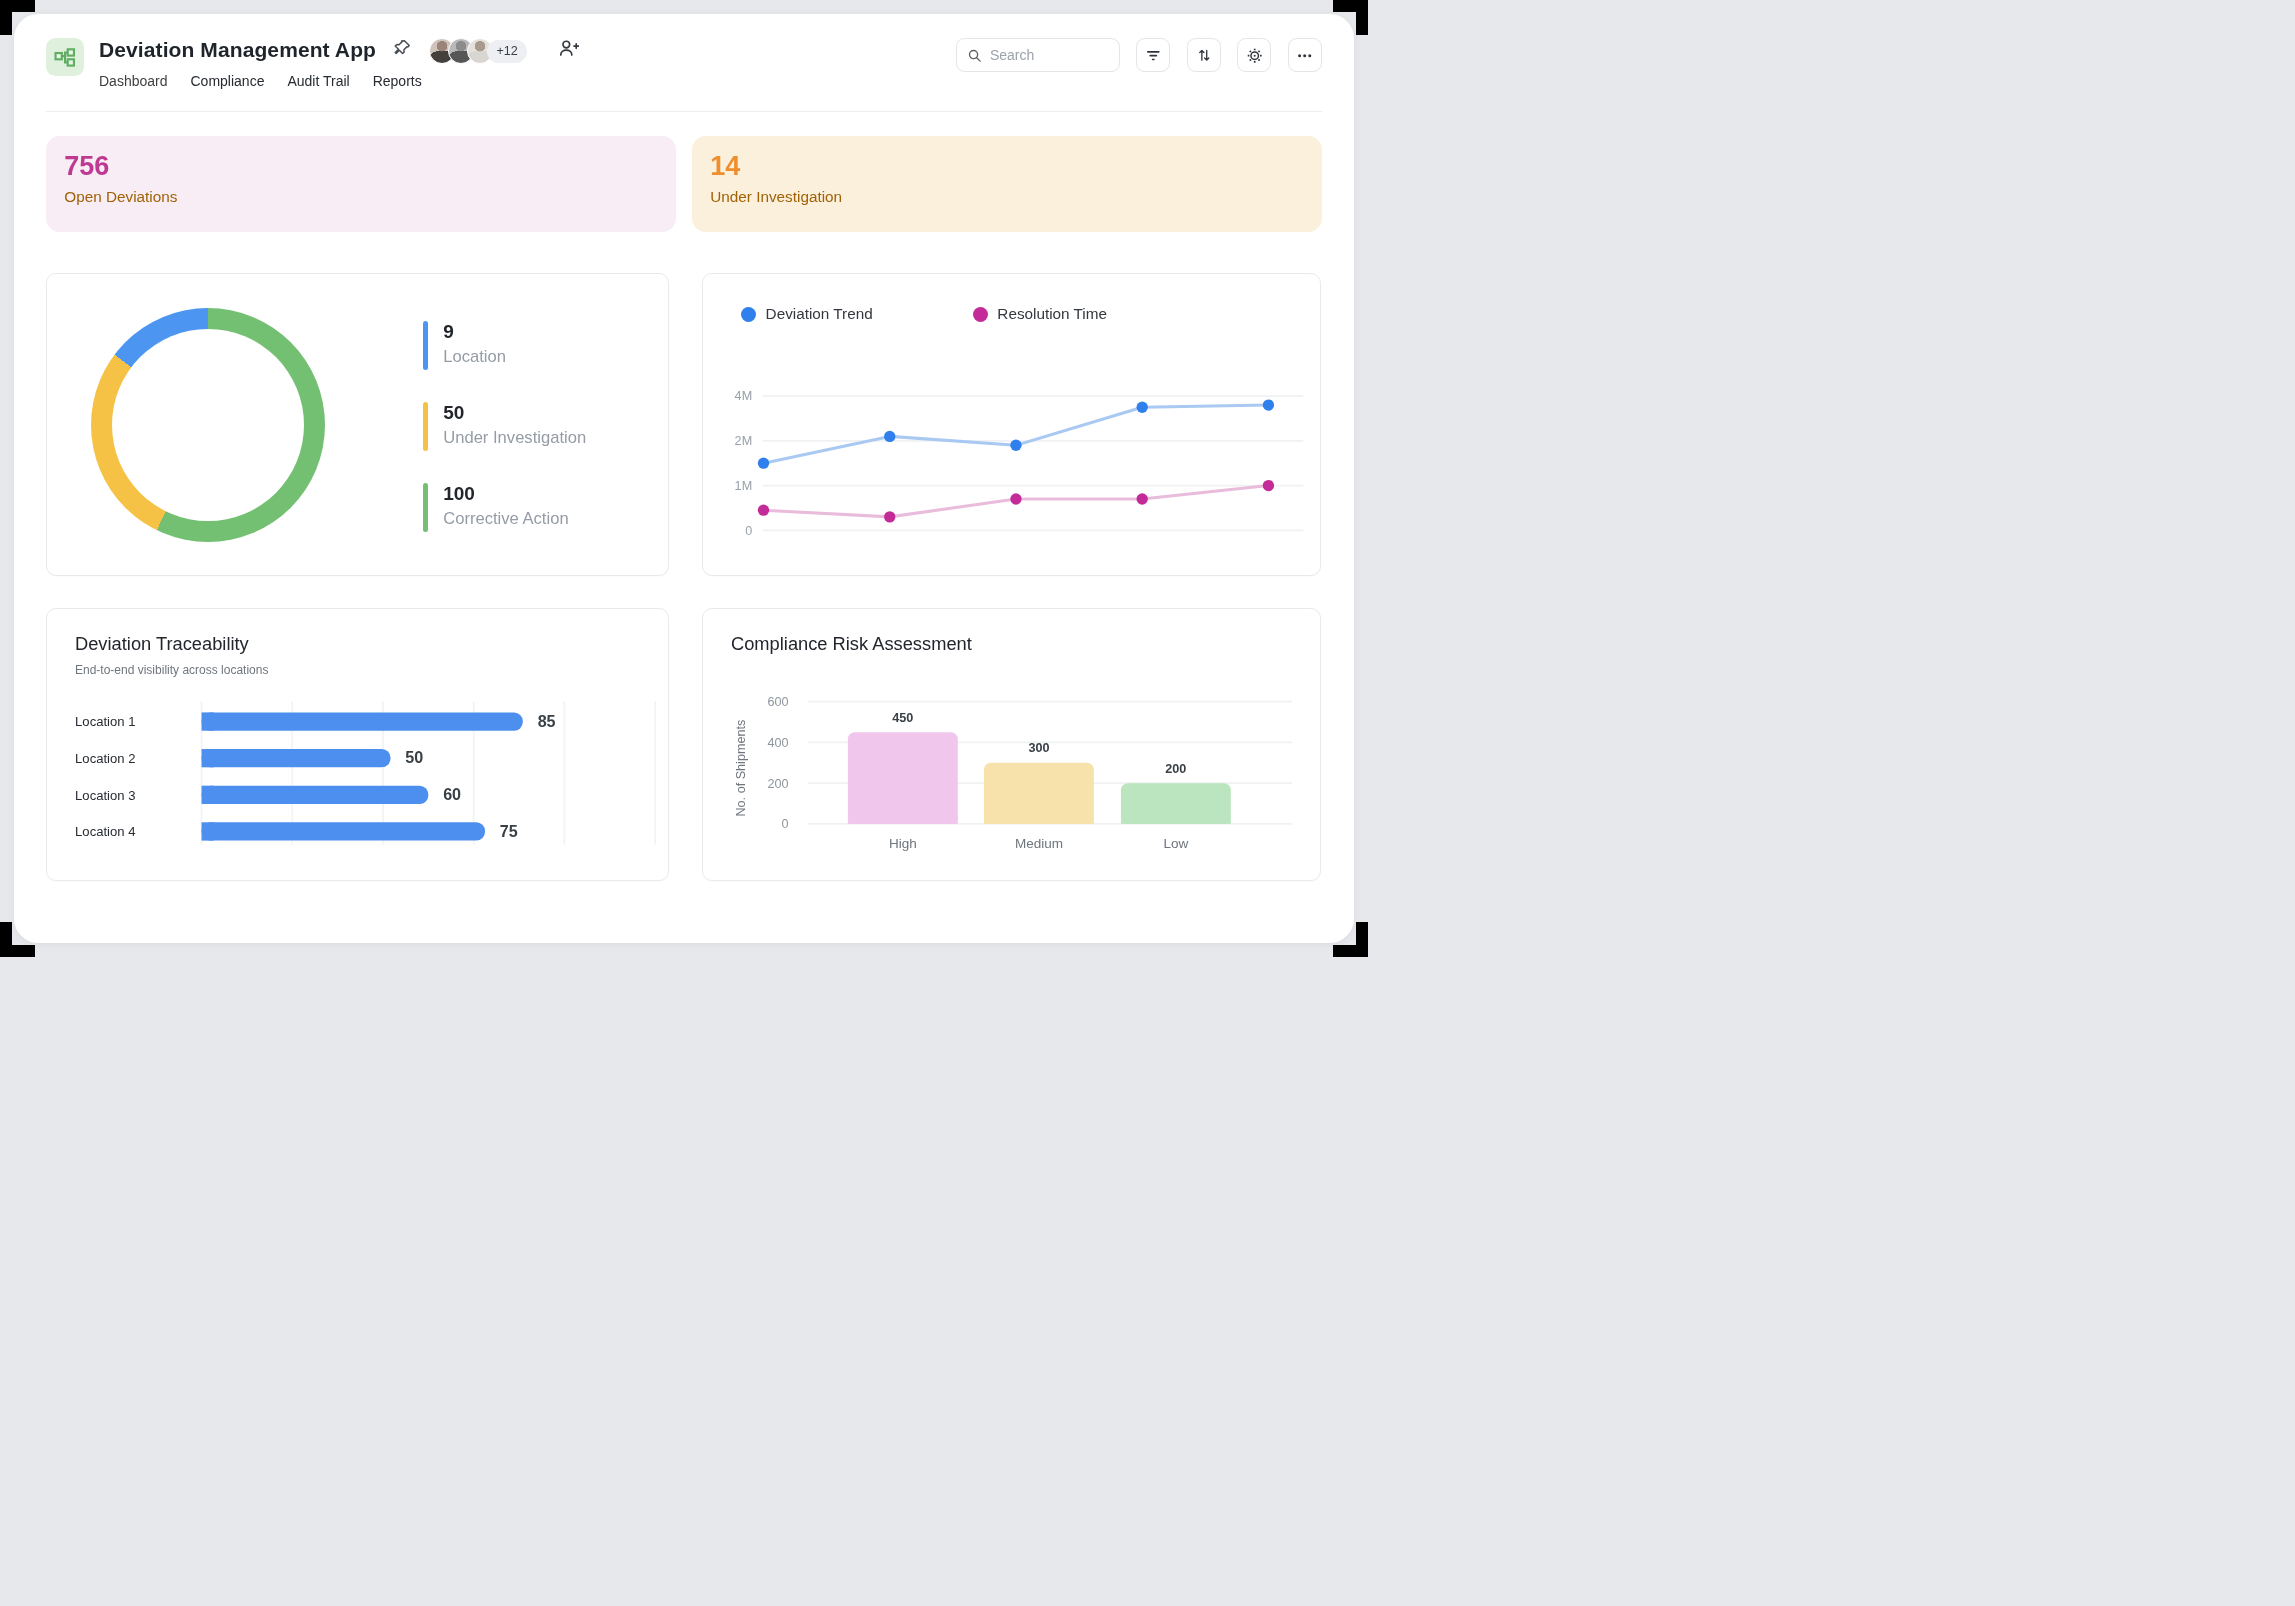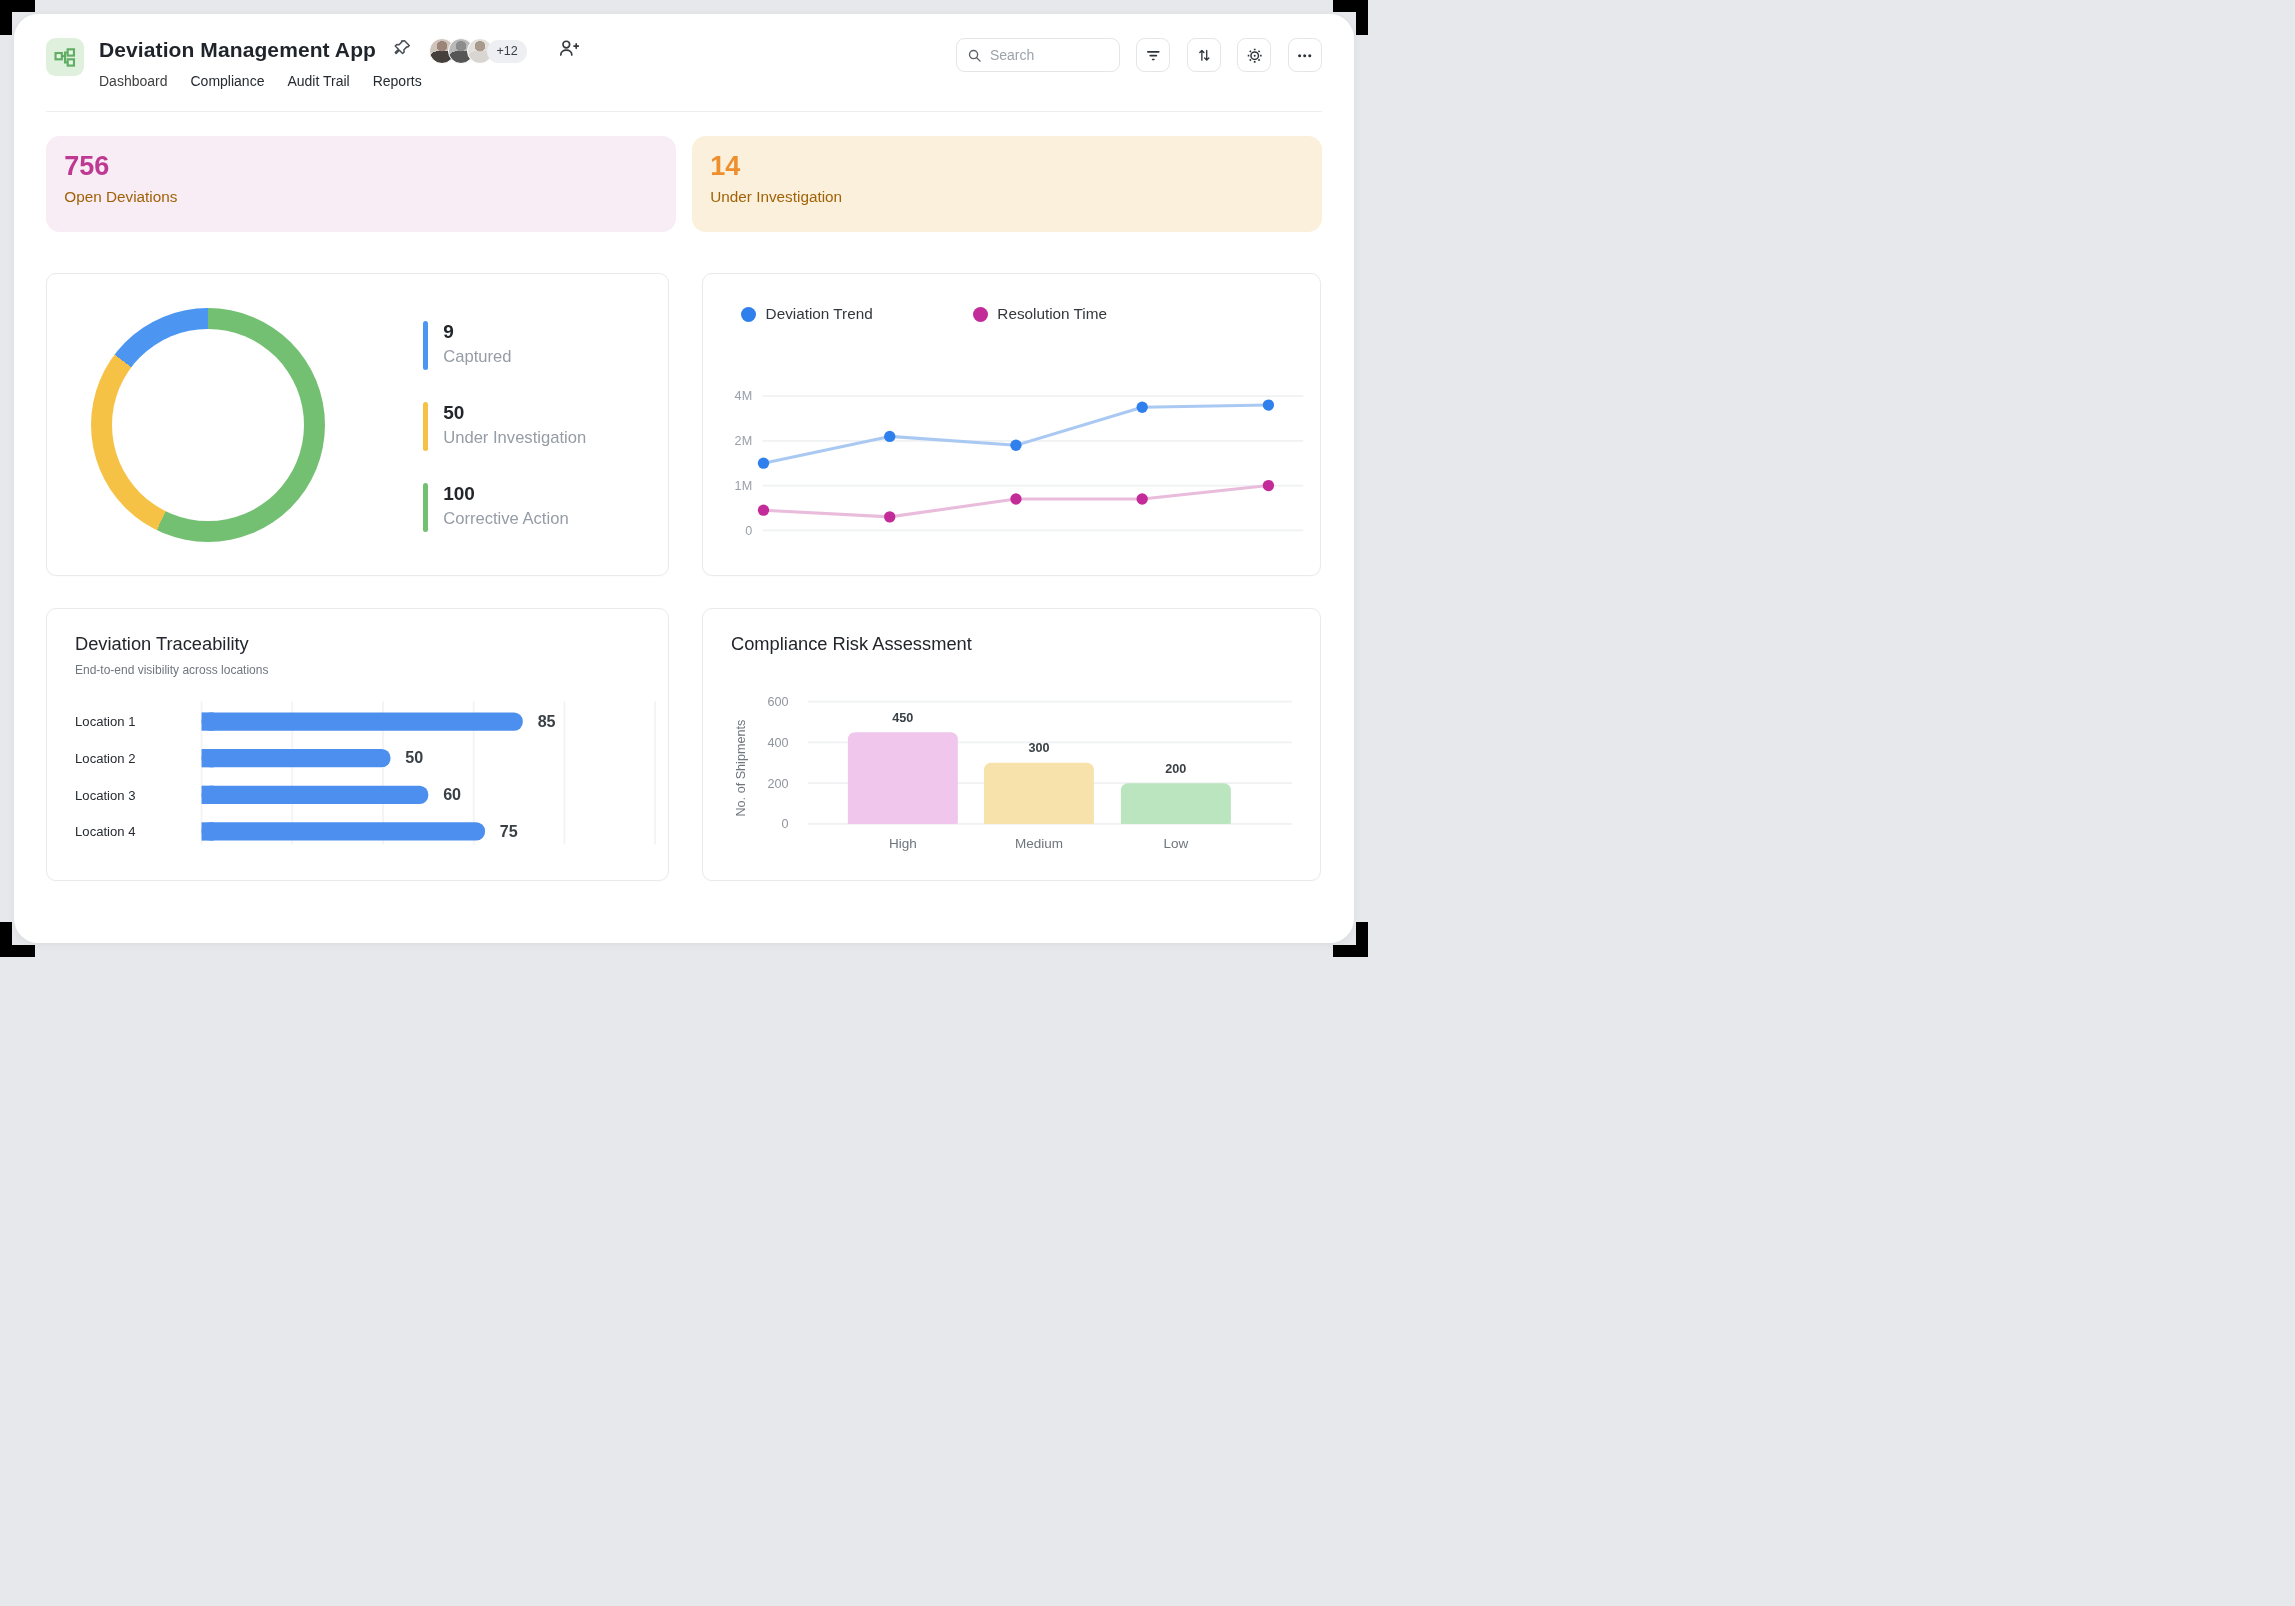--- a/index.html
+++ b/index.html
@@ -196,21 +196,21 @@
 
   <section class="grid">
 
     <div class="card">
       <div class="donut" id="donutChart" style="background: conic-gradient(rgb(116, 192, 115) 0deg, rgb(116, 192, 115) 206deg, rgb(246, 194, 69) 206deg, rgb(246, 194, 69) 307deg, rgb(76, 150, 241) 307deg, rgb(76, 150, 241) 360deg);"></div>
       <div class="donut-legend">
         <div class="dl-item">
           <span class="dl-bar b0"></span>
           <div>
             <div class="dl-val">9</div>
-            <div class="dl-lab">Captured</div>
+            <div class="dl-lab">Location</div>
           </div>
         </div>
         <div class="dl-item">
           <span class="dl-bar b1"></span>
           <div>
             <div class="dl-val">50</div>
             <div class="dl-lab">Under Investigation</div>
           </div>
         </div>
         <div class="dl-item">

